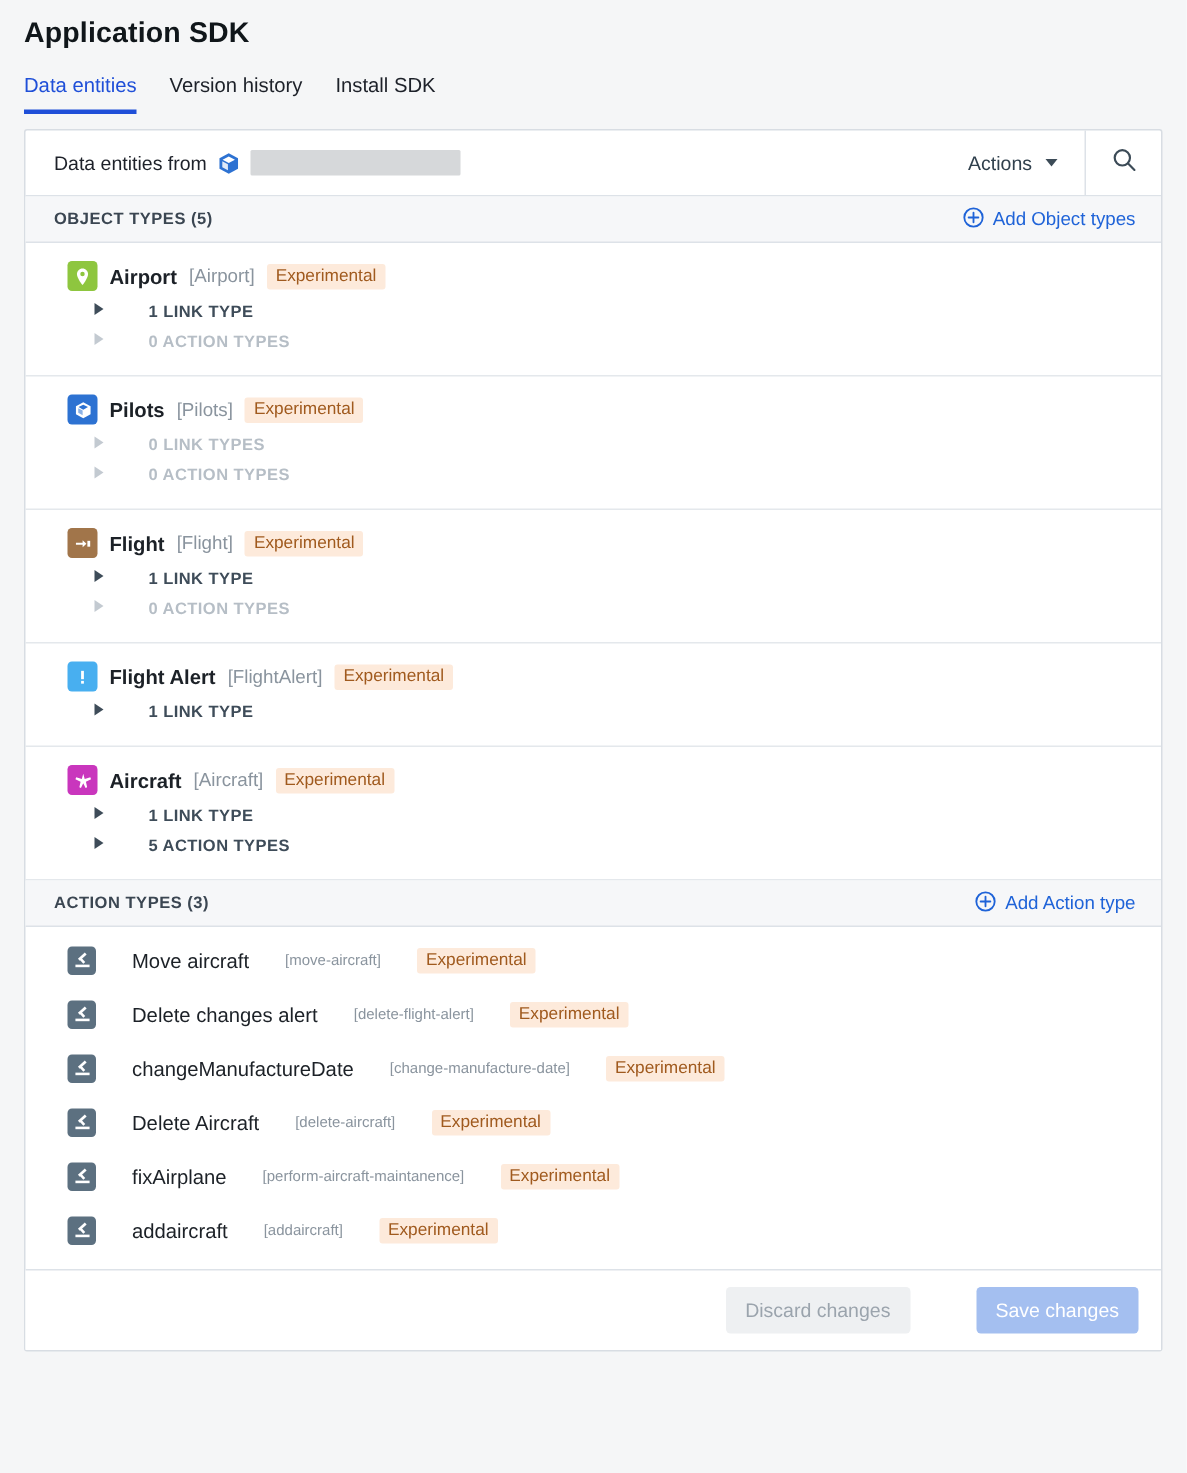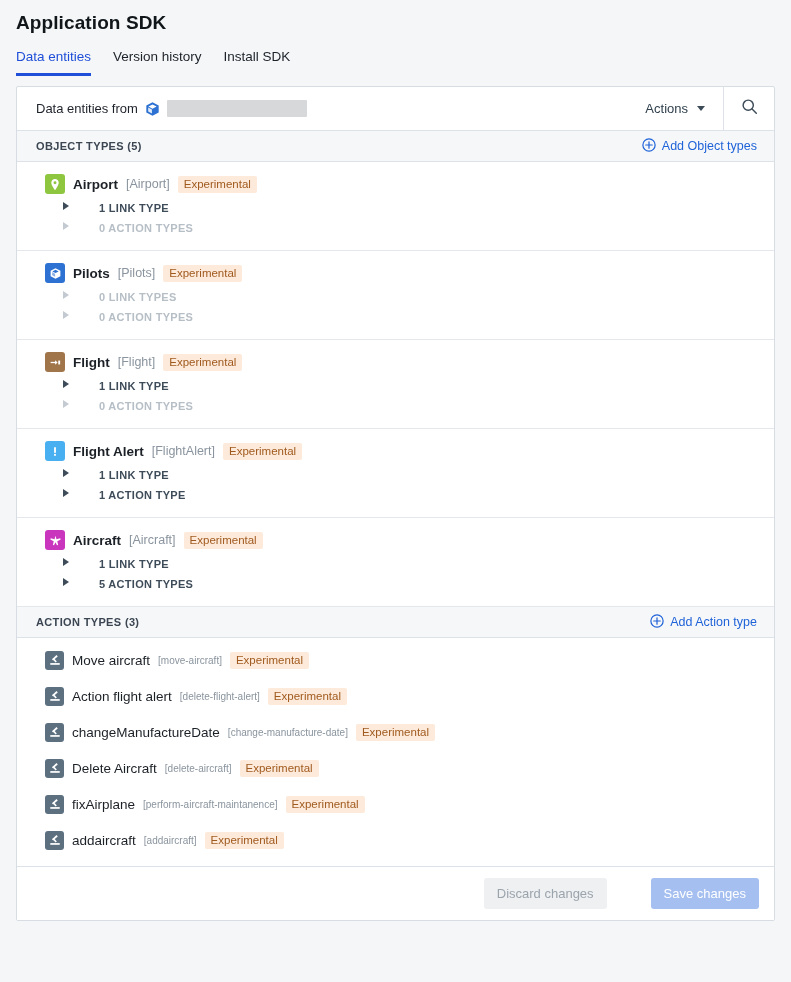--- a/index.html
+++ b/index.html
@@ -189,21 +189,21 @@
     letter-spacing: .3px;
     color: #3e4c59;
   }
   .sub-row.empty .tri { border-left-color: #c3cad1; }
   .sub-row.empty .sub-label { color: #b6bec6; }
 
   
   .act-row {
     display: flex;
     align-items: center;
-    gap: 8px;
+    gap: 24px;
     padding: 8.5px 0 8.5px 28px;
   }
   .act-icon {
     width: 19px; height: 19px;
     border-radius: 3px;
     background: #5c7080;
     display: flex;
     align-items: center;
     justify-content: center;
     flex: none;
@@ -367,24 +367,20 @@
           </svg>
         </span>
         <span class="obj-name">Flight Alert</span>
         <span class="obj-api">[FlightAlert]</span>
         <span class="badge">Experimental</span>
       </div>
       <div class="sub-row">
         <span class="tri"></span>
         <span class="sub-label">1 LINK TYPE</span>
       </div>
-      <div class="sub-row">
-        <span class="tri"></span>
-        <span class="sub-label">1 ACTION TYPE</span>
-      </div>
     </div>
 
     <div class="obj-row">
       <div class="obj-head">
         <span class="obj-icon" style="background:#c936bd">
           <svg width="13" height="13" viewBox="0 0 16 16">
             <path fill="#ffffff" d="M8 2.2 9.2 6.6l4.6-1.4.6 1.5-4.2 2.1 1 4.6-1.3.5L8 10.1l-1.9 3.8-1.3-.5 1-4.6L1.6 6.7l.6-1.5 4.6 1.4z"></path>
           </svg>
         </span>
         <span class="obj-name">Aircraft</span>
@@ -429,21 +425,21 @@
         <span class="badge">Experimental</span>
       </div>
       <div class="act-row">
         <span class="act-icon">
           <svg width="12" height="12" viewBox="0 0 14 14">
             <rect x="1.5" y="10.6" width="11" height="2" fill="#ffffff"></rect>
             <rect x="3.2" y="3.4" width="7.2" height="2.1" fill="#ffffff" transform="rotate(-42 6.8 4.4)"></rect>
             <rect x="5.6" y="4.6" width="2" height="5.4" fill="#ffffff" transform="rotate(-42 6.6 7.3)"></rect>
           </svg>
         </span>
-        <span class="act-name">Action flight alert</span>
+        <span class="act-name">Delete changes alert</span>
         <span class="act-api">[delete-flight-alert]</span>
         <span class="badge">Experimental</span>
       </div>
       <div class="act-row">
         <span class="act-icon">
           <svg width="12" height="12" viewBox="0 0 14 14">
             <rect x="1.5" y="10.6" width="11" height="2" fill="#ffffff"></rect>
             <rect x="3.2" y="3.4" width="7.2" height="2.1" fill="#ffffff" transform="rotate(-42 6.8 4.4)"></rect>
             <rect x="5.6" y="4.6" width="2" height="5.4" fill="#ffffff" transform="rotate(-42 6.6 7.3)"></rect>
           </svg>

